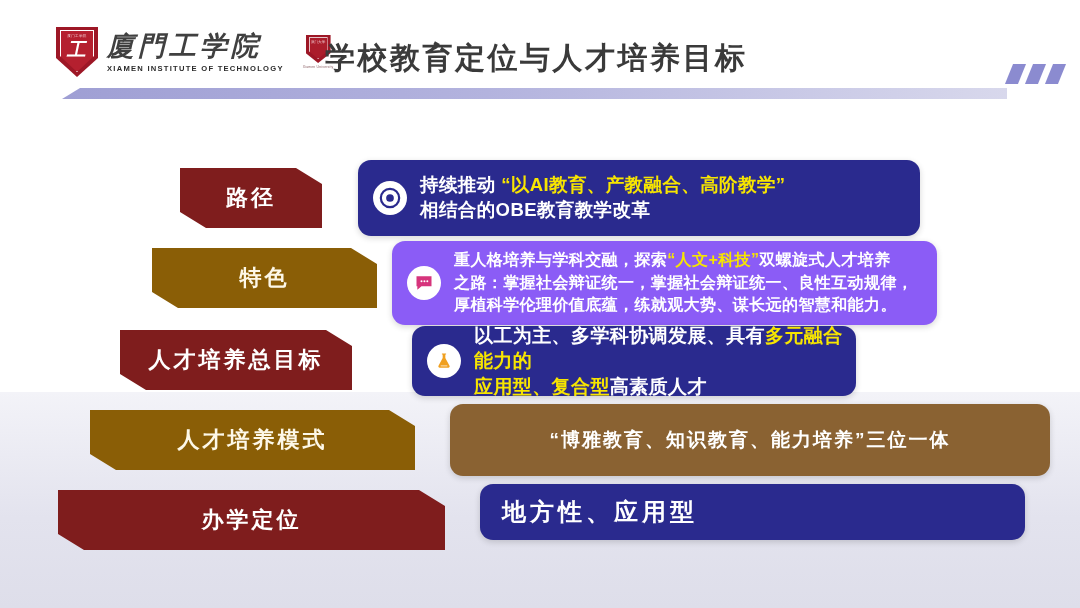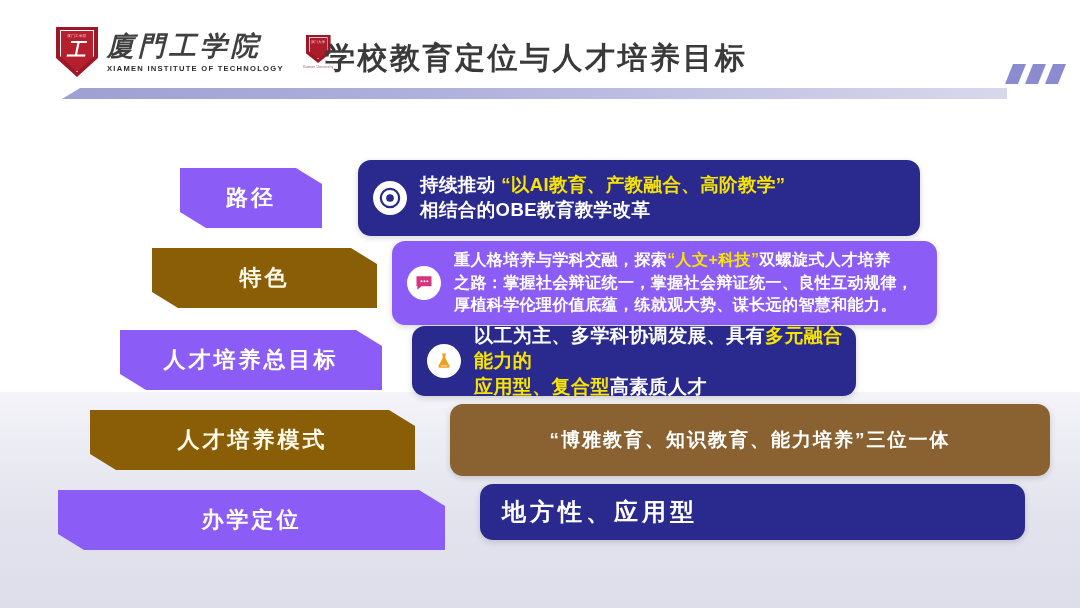--- a/index.html
+++ b/index.html
@@ -89,21 +89,21 @@
 
   
   .row{ position:absolute; }
 
   
   .banner{
     position:relative; display:flex; align-items:center; justify-content:center;
     height:60px;
     clip-path:polygon(0 0, calc(100% - 26px) 0, 100% 16px, 100% 100%, 26px 100%, 0 calc(100% - 16px));
   }
-  .banner.blue{ background:#8b5cf6; }
+  .banner.blue{ background:#7f1d1d; }
   .banner.gold{ background:#8a5e06; }
   .banner-label{
     color:#ffffff; font-weight:bold; letter-spacing:3px; white-space:nowrap;
     font-size:22px;
   }
   .banner.gold .banner-label{ color:#fdf8e8; }
 
   
   .card{
     position:absolute; display:flex; align-items:center;
@@ -132,21 +132,21 @@
   .card-text.c4{ font-size:19px; width:100%; text-align:center; letter-spacing:2px; }
   .card-text.c5{ font-size:24px; letter-spacing:4px; margin-left:22px; }
 
   
   #row1 .banner{ position:absolute; left:180px; top:168px; width:142px; }
   #row1 .card  { left:358px; top:160px; width:562px; height:76px; }
 
   #row2 .banner{ position:absolute; left:152px; top:248px; width:225px;align-items:center; }
   #row2 .card  { left:392px; top:241px; width:545px; height:84px; }
 
-  #row3 .banner{ position:absolute; left:120px; top:330px; width:262px; }
+  #row3 .banner{ position:absolute; left:120px; top:330px; width:232px; }
   #row3 .card  { left:412px; top:326px; width:444px; height:70px; }
 
   #row4 .banner{ position:absolute; left:90px; top:410px; width:325px; }
   #row4 .card  { left:450px; top:404px; width:600px; height:72px; }
 
   #row5 .banner{ position:absolute; left:58px; top:490px; width:387px; }
   #row5 .card  { left:480px; top:484px; width:545px; height:56px; }
 </style>
 </head>
 <body>

